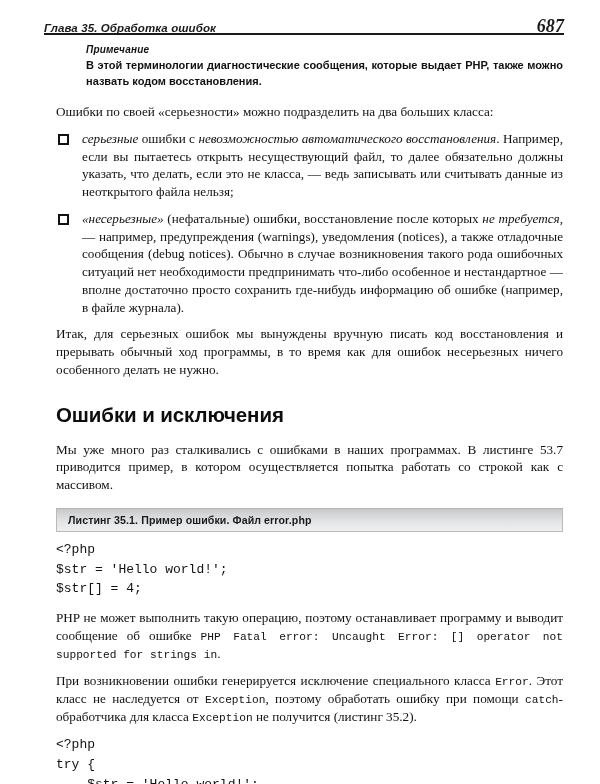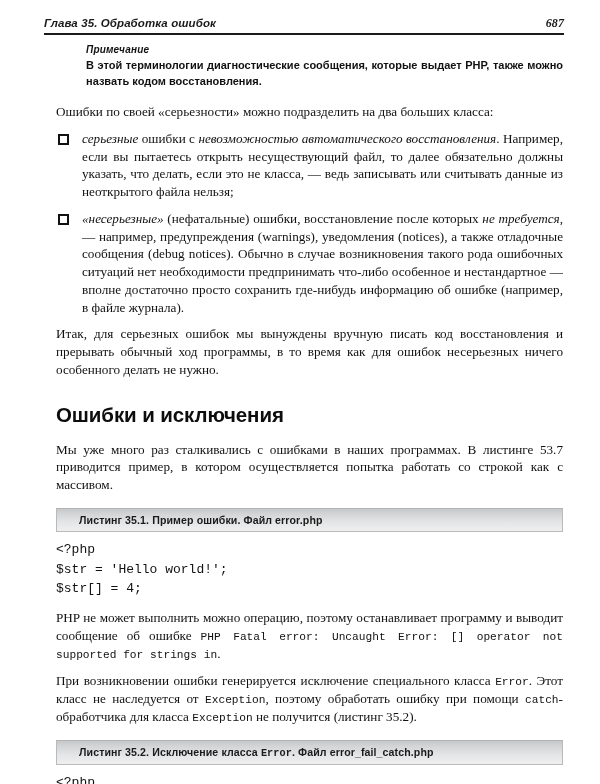--- a/index.html
+++ b/index.html
@@ -37,21 +37,21 @@
     font-style: italic;
     font-weight: bold;
     font-size: 11.5px;
     color: #1a1a1a;
     letter-spacing: 0.1px;
   }
   .running-head .folio {
     font-family: "Liberation Serif", serif;
     font-style: italic;
     font-weight: bold;
-    font-size: 12px;
+    font-size: 18px;
   }
   .head-rule {
     position: absolute;
     left: 44px;
     top: 33px;
     width: 520px;
     height: 1.6px;
     background: #1a1a1a;
   }
 
@@ -125,21 +125,21 @@
     letter-spacing: -0.1px;
     margin: 24px 0 14px 0;
     color: #0d0d0d;
   }
 
   
   .listing-caption {
     width: 507px;
     box-sizing: border-box;
     margin: 14px 0 8px 0;
-    padding: 5px 9px 5px 22px;
+    padding: 5px 9px 5px 11px;
     background: linear-gradient(to bottom, #c6c7c9 0%, #d3d4d6 22%, #e4e5e6 60%, #efeff0 100%);
     border: 1px solid #b9babc;
     border-top-color: #b2b3b5;
     font-family: "Liberation Sans", sans-serif;
     font-weight: bold;
     font-size: 10.6px;
     color: #1b1b1b;
     letter-spacing: 0.1px;
   }
   .listing-caption code {
@@ -202,25 +202,24 @@
     <p class="body">Мы уже много раз сталкивались с ошибками в наших программах. В листинге 53.7 приводится пример, в котором осуществляется попытка работать со строкой как с массивом.</p>
 
     <div class="listing-caption">
       <span>Листинг 35.1. Пример ошибки. Файл error.php</span>
     </div>
 
     <pre class="code">&lt;?php
 $str = 'Hello world!';
 $str[] = 4;</pre>
 
-    <p class="body"><span>PHP не может выполнить можно операцию, поэтому останавливает программу и выводит сообщение об ошибке </span><code class="inline">PHP Fatal error: Uncaught Error: [] operator not supported for strings in</code><span>.</span></p>
+    <p class="body"><span>PHP не может выполнить такую операцию, поэтому останавливает программу и выводит сообщение об ошибке </span><code class="inline">PHP Fatal error: Uncaught Error: [] operator not supported for strings in</code><span>.</span></p>
 
     <p class="body"><span>При возникновении ошибки генерируется исключение специального класса </span><code class="inline">Error</code><span>. Этот класс не наследуется от </span><code class="inline">Exception</code><span>, поэтому обработать ошибку при помощи </span><code class="inline">catch</code><span>-обработчика для класса </span><code class="inline">Exception</code><span> не получится (листинг 35.2).</span></p>
 
-    <div class="listing-caption"><span>Листинг 35.2. Исключение класса </span><code>Error</code><span>. Файл error_fail_catch.php</span></div>
 
     <pre class="code">&lt;?php
 try {
     $str = 'Hello world!';
     $str[] = 4;
 } catch (Exception $exp) {
     echo 'Попытка обработать ошибку при помощи catch-блока';
 }</pre>
 
   </div>

